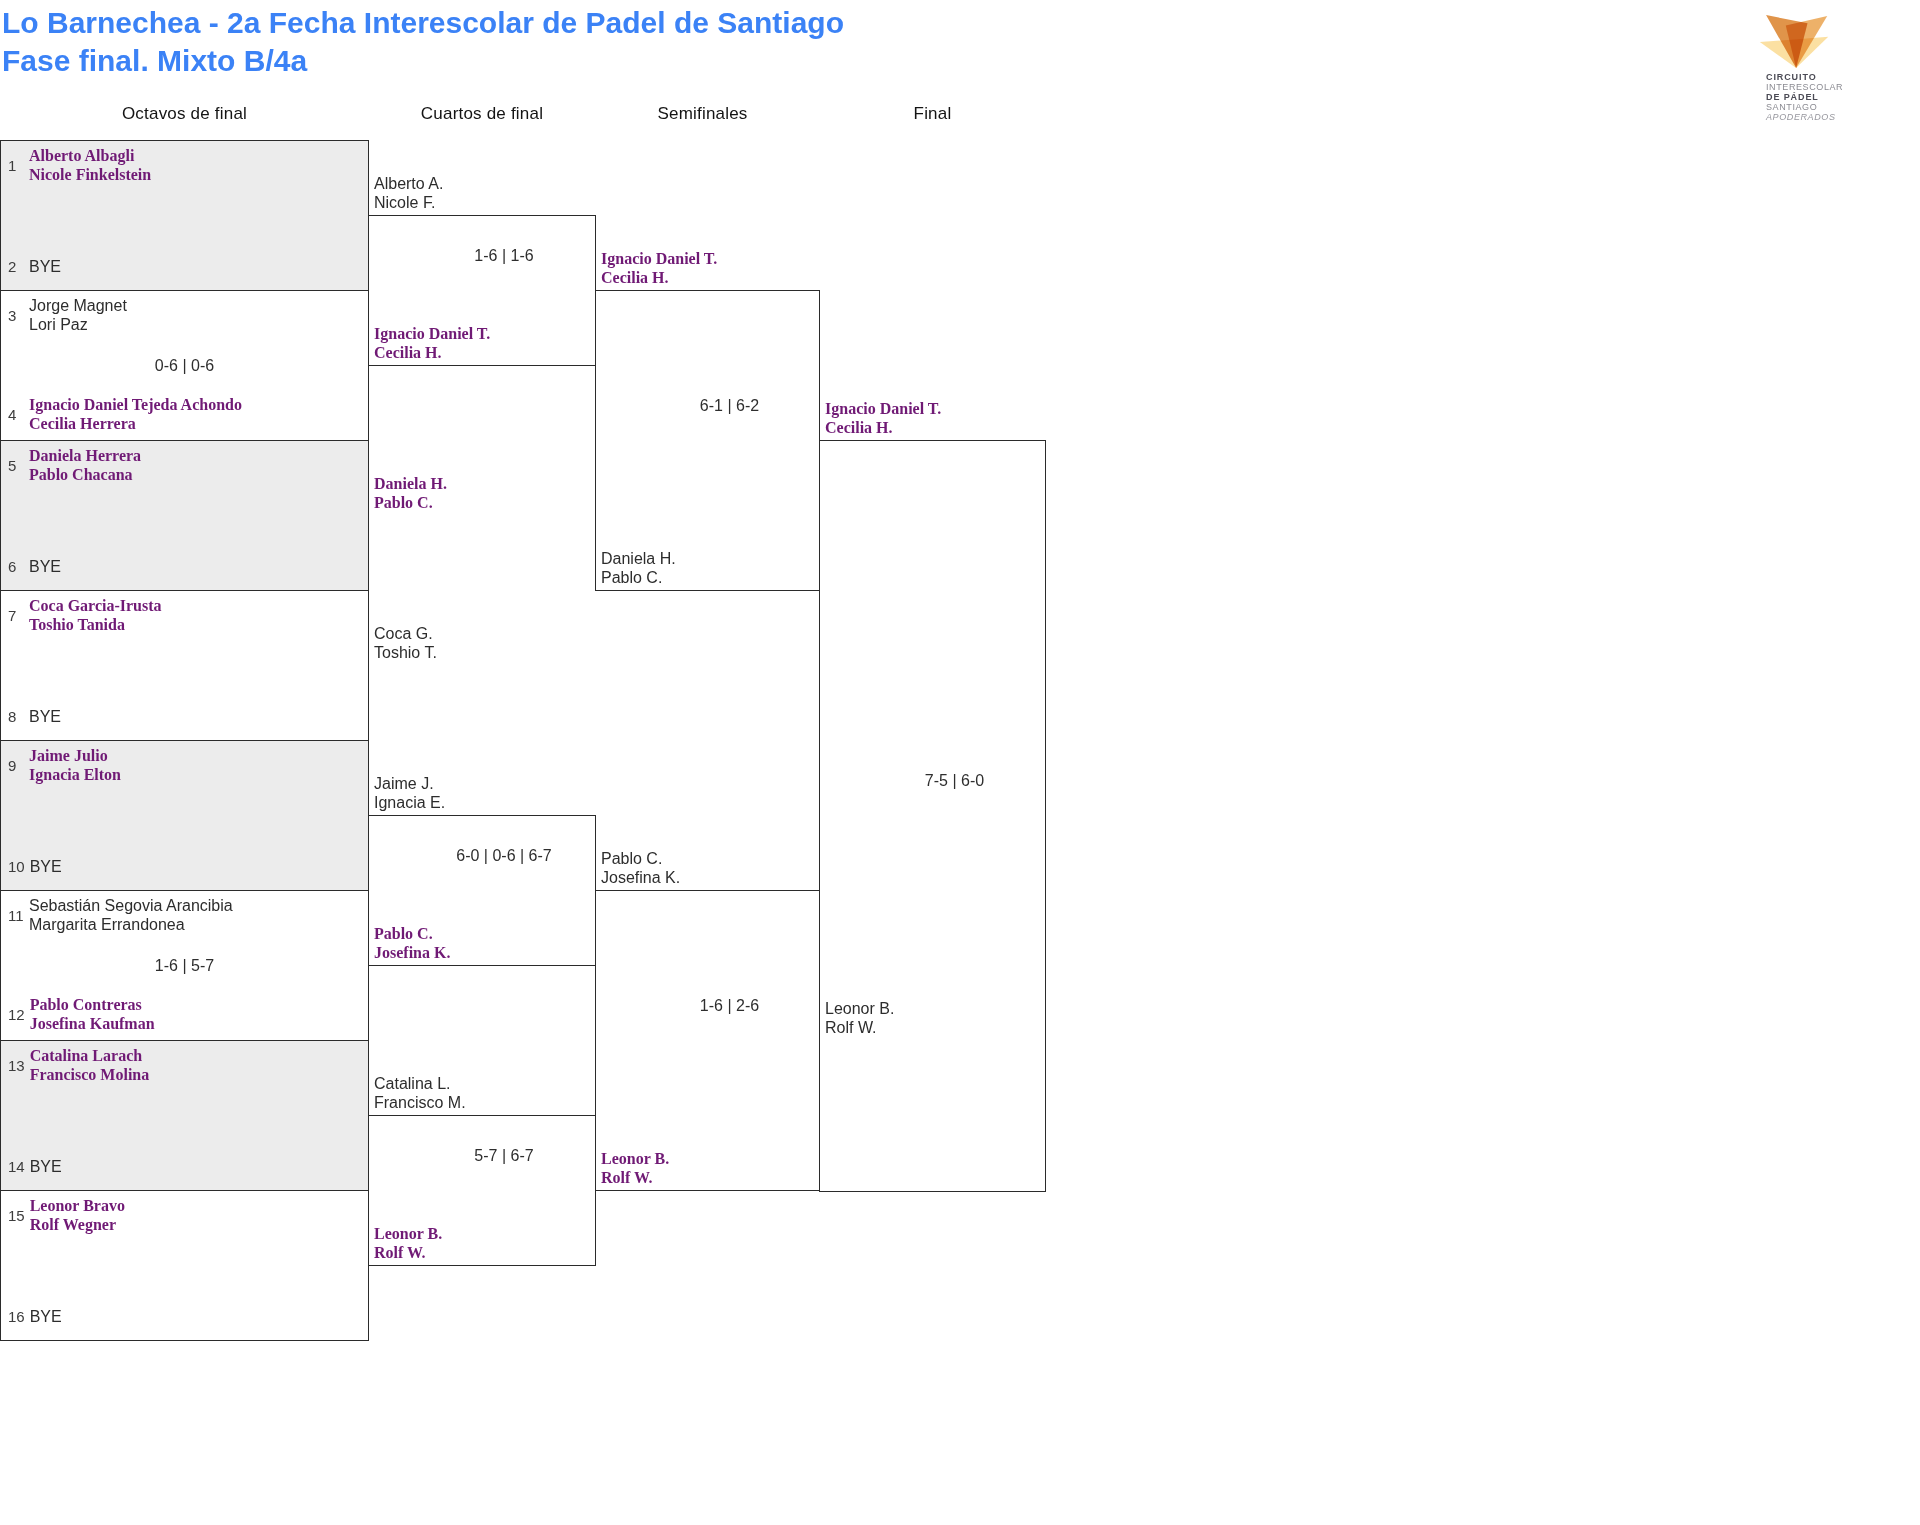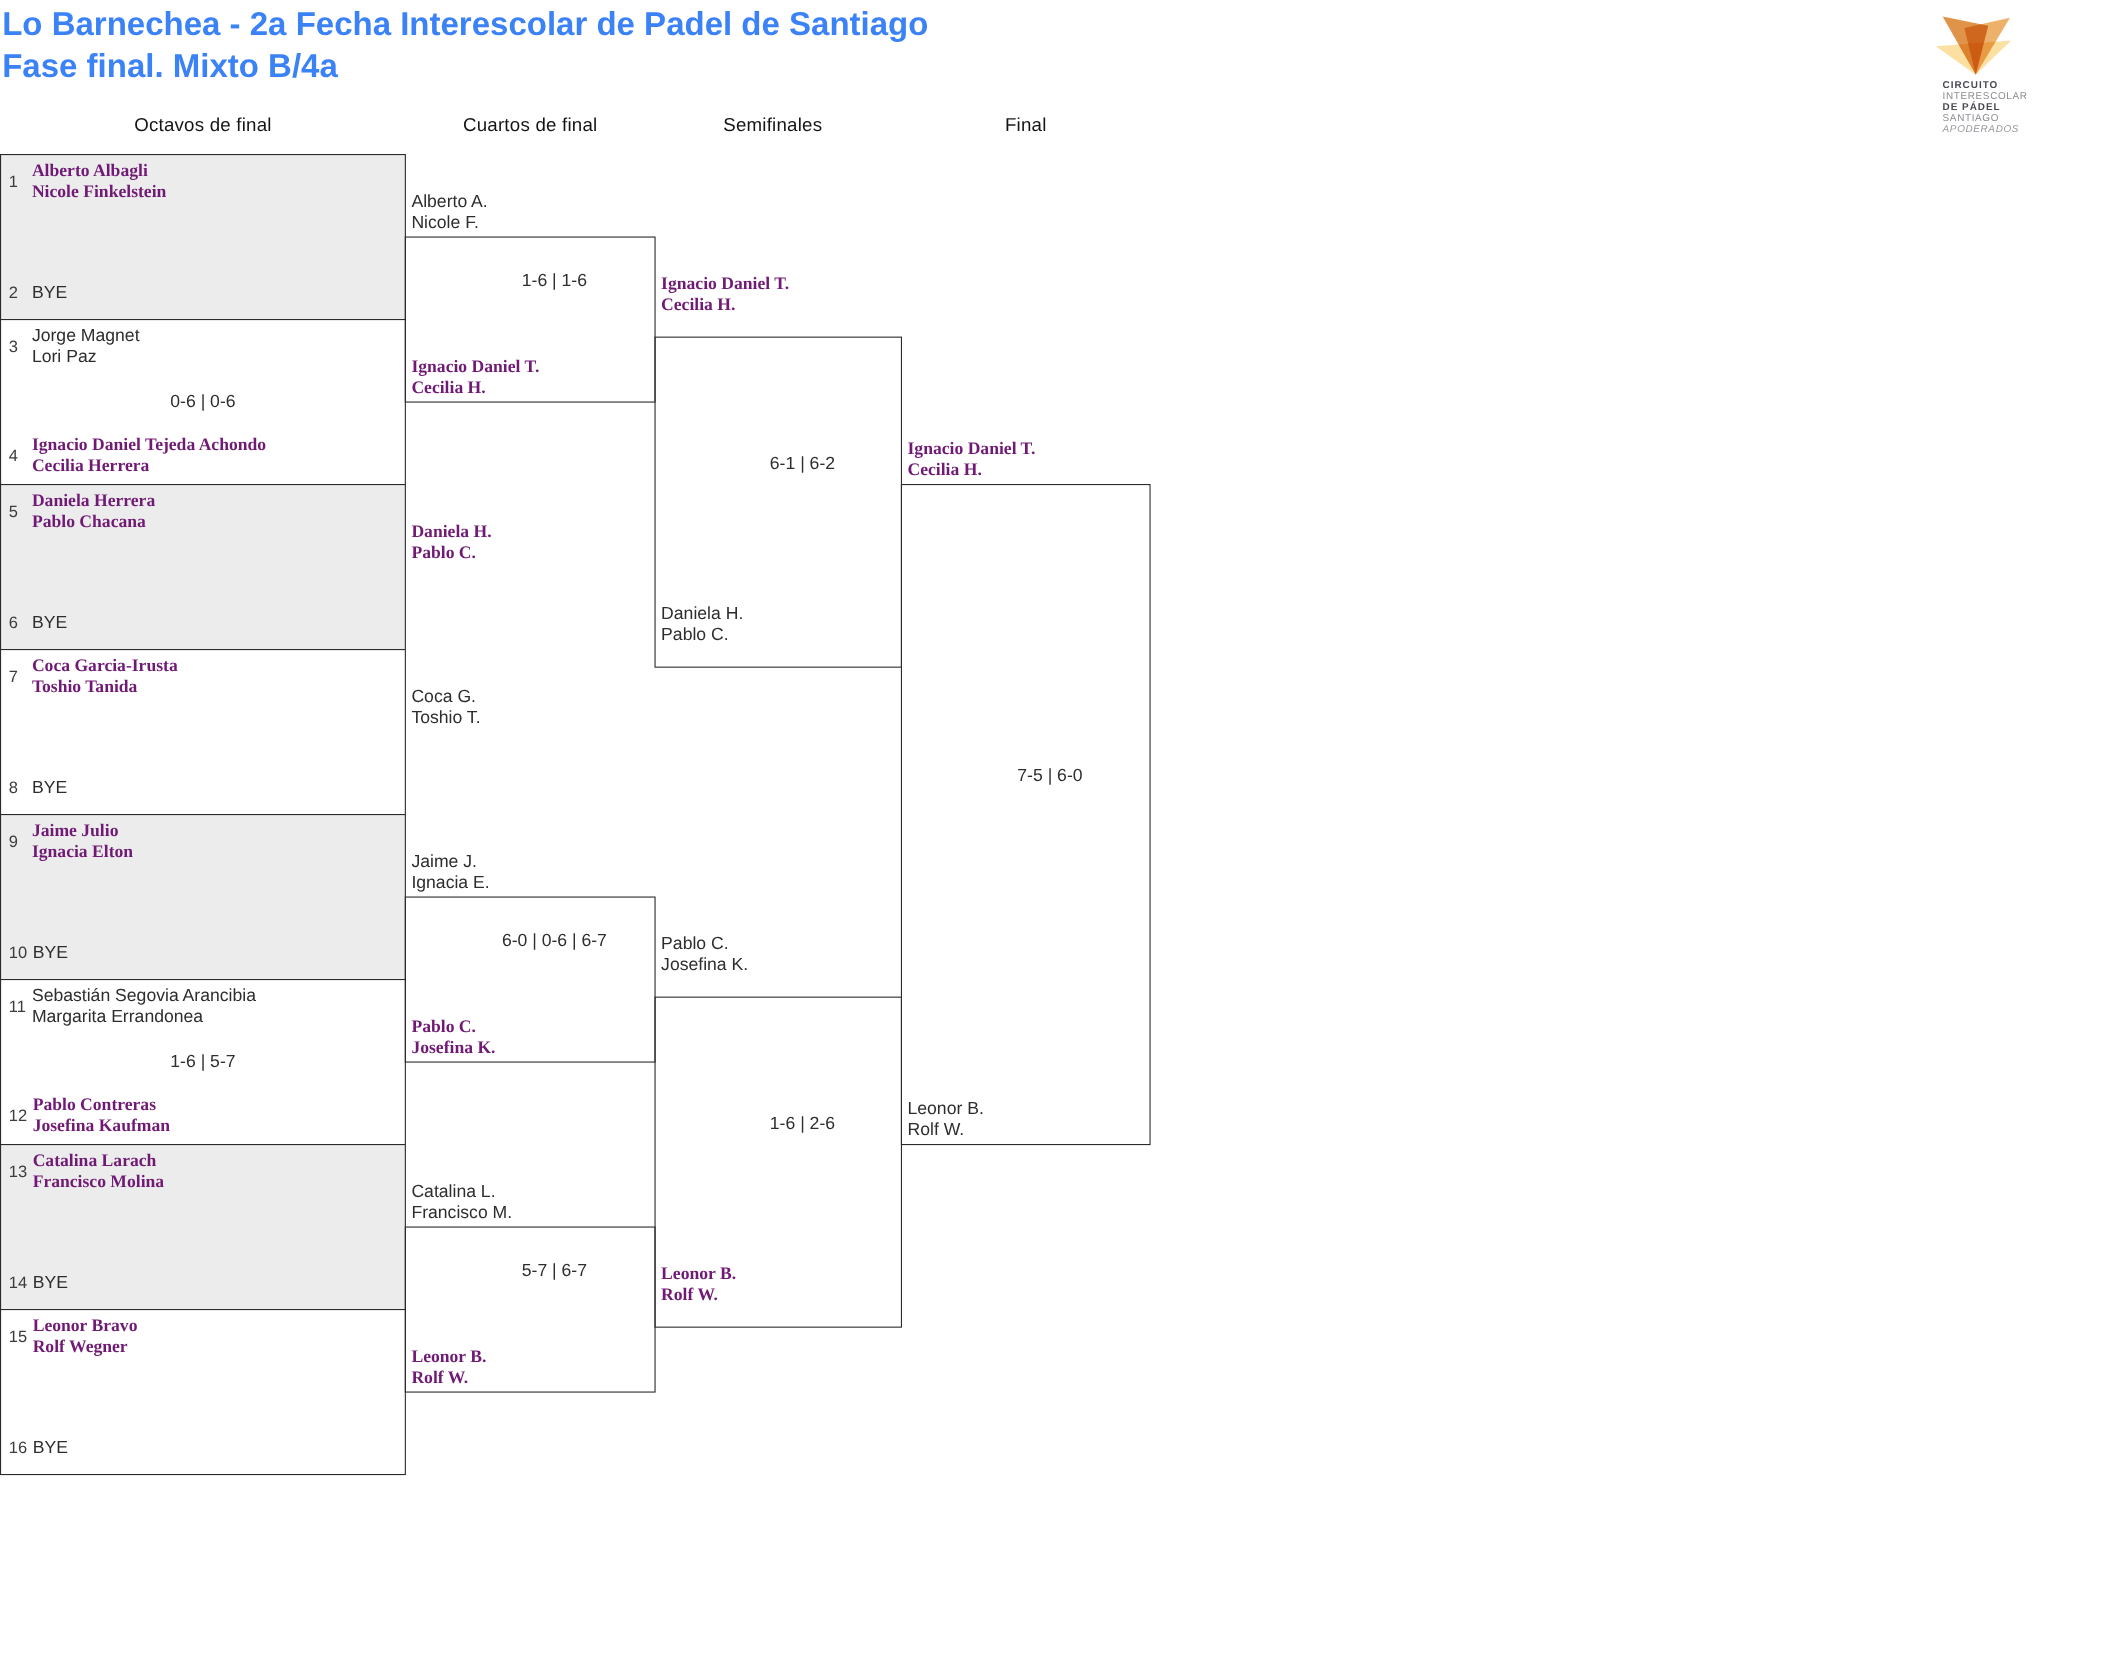--- a/index.html
+++ b/index.html
@@ -16,22 +16,22 @@
   .logo-text div { font-size:9px; line-height:10px; letter-spacing:0.6px; color:#8b8b92; }
   .logo-text .lt-bold { font-weight:700; color:#4b4b55; letter-spacing:0.9px; }
   .logo-text .lt-italic { font-style:italic; color:#97979e; }
   
   .col-h { position:absolute; top:104px; text-align:center; font-size:17px; color:#141414; letter-spacing:0.2px; }
   
   .box { position:absolute; border:1px solid #2b2b2b; box-sizing:border-box; }
   .oct { left:0; width:369px; height:151px; background:#fff; }
   .oct.shaded { background:#ececec; }
   .qf  { left:368px; width:228px; height:151px; background:transparent; }
-  .sf  { left:595px; width:225px; height:301px; background:transparent;margin-top:16px; }
-  .fin { left:819px; width:227px; height:601px; background:transparent; }
+  .sf  { left:595px; width:225px; height:301px; background:transparent; }
+  .fin { left:819px; width:227px; height:752px; background:transparent; }
   
   .entry { position:absolute; left:7px; right:6px; display:flex; align-items:center; }
   .entry.et { top:5px; }
   .entry.eb { bottom:14px; }
   .entry.eb.two { bottom:7px; }
   .seed { min-width:16px; margin-right:5px; font-size:15px; color:#3c3c3c; flex:0 0 auto; }
   .names { display:block; }
   .nl { display:block; font-size:16px; line-height:19px; color:#2d2d2d; font-weight:400; }
   .w .nl, .adv.w .nl { font-weight:700; color:#701a75;font-family:Liberation Serif, serif; }
   

